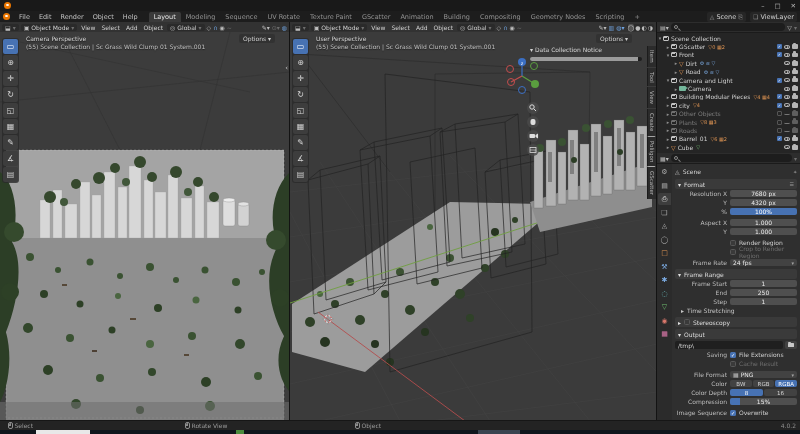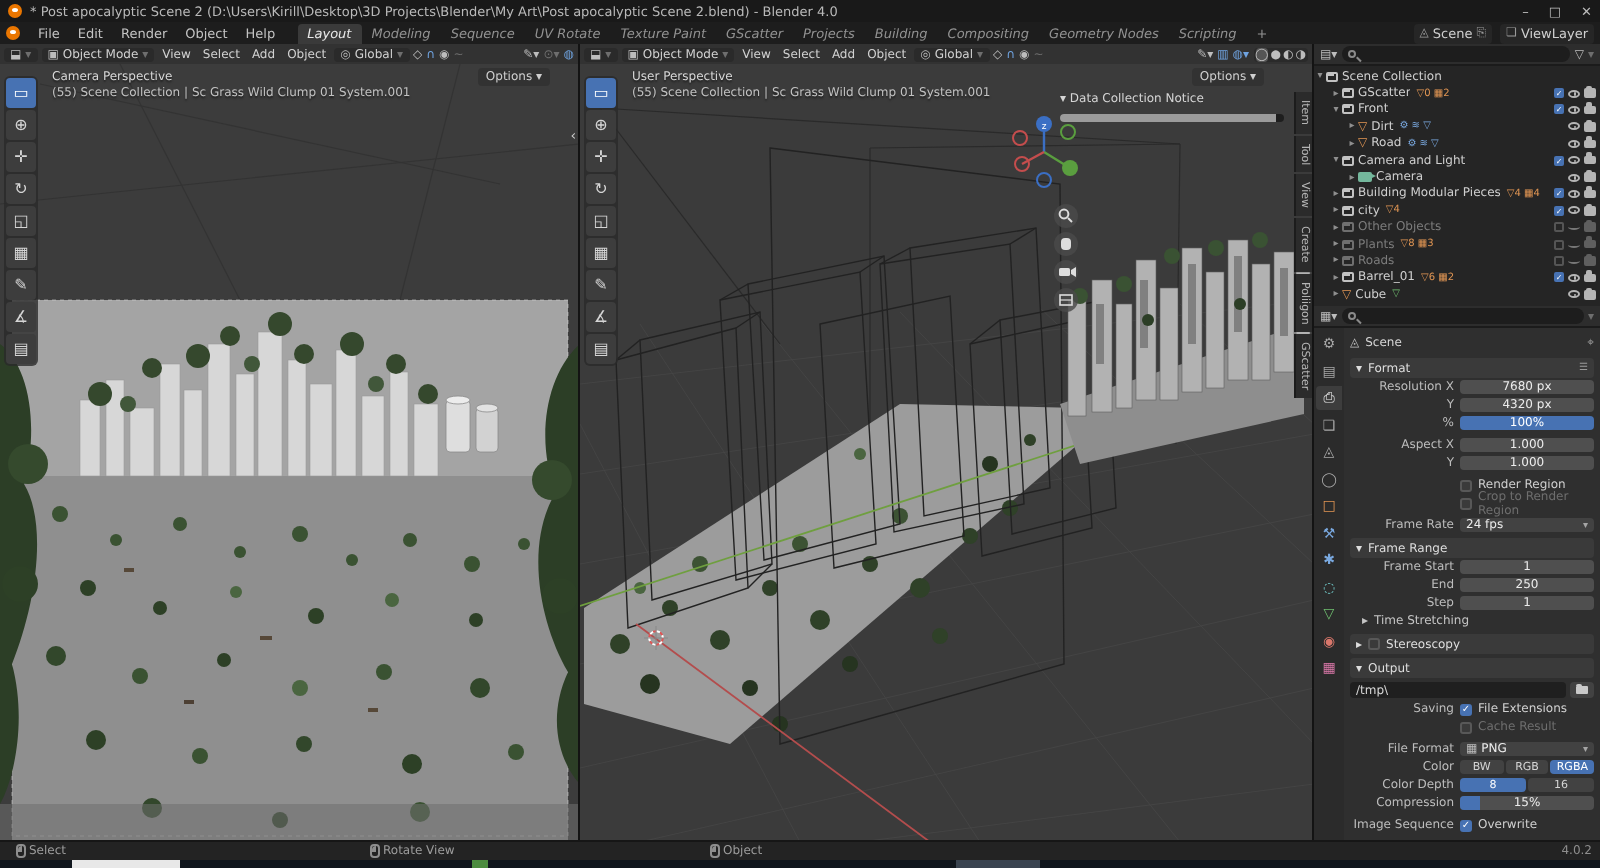--- a/index.html
+++ b/index.html
@@ -13,21 +13,21 @@
   .blogo { width:7px; height:7px; border-radius:50%; background:#ea7600; position:relative; margin-right:4px; flex:none;}
   .blogo::after { content:""; position:absolute; left:1.5px; top:1.5px; width:3px; height:2px; border-radius:50%; background:#fff; }
   .title-text { color:#b9b9b9; font-size:6.5px; white-space:nowrap; overflow:hidden; }
   .wctrls { margin-left:auto; display:flex; gap:10px; color:#bdbdbd; font-size:6.5px; }
   .wctrls span { cursor:default; }
 
   
   .topbar { height:11px; background:#1d1d1d; display:flex; align-items:center; padding:0 3px; flex:none; gap:1px; }
   .menu-item { padding:0 4px; color:#c3c3c3; font-size:6.5px; }
   .ws-tabs { display:flex; margin-left:6px; align-items:center; }
-  .ws-tab { padding:1px 5px; color:#929292; font-size:6.5px; border-radius:2px 2px 0 0; white-space:nowrap;font-style:italic;}
+  .ws-tab { padding:1px 5px; color:#929292; font-size:6.5px; border-radius:2px 2px 0 0; white-space:nowrap;}
   .ws-tab.active { background:#3a3a3a; color:#e8e8e8; }
   .top-widgets { margin-left:auto; display:flex; gap:4px; align-items:center; }
   .tw { display:flex; align-items:center; gap:2px; background:#262626; border-radius:2px; padding:1px 3px; color:#cfcfcf; font-size:6.5px;}
   .tw .ico { color:#9a9a9a; font-size:6px; }
 
   
   .main { flex:1; display:flex; min-height:0; }
   .vp { display:flex; flex-direction:column; border-right:1px solid #131313; min-width:0;}
   .vp-left { width:290px; flex:none; }
   .vp-right { width:367px; flex:none; }
@@ -141,21 +141,20 @@
 
   svg text { font-family:"DejaVu Sans", sans-serif; }
 </style>
 </head>
 <body>
 
 <div class="app">
 
   <div class="titlebar">
     <span class="blogo"></span>
-    <span class="title-text">* Post apocalyptic Scene 2 (D:\Users\Kirill\Desktop\3D Projects\Blender\My Art\Post apocalyptic Scene 2.blend) - Blender 4.0</span>
     <span class="wctrls">
       <span>–</span>
       <span>□</span>
       <span>✕</span>
     </span>
   </div>
 
   <div class="topbar">
     <span class="blogo"></span>
     <span class="menu-item">File</span>
@@ -163,21 +162,21 @@
     <span class="menu-item">Render</span>
     <span class="menu-item">Object</span>
     <span class="menu-item">Help</span>
     <span class="ws-tabs">
       <span class="ws-tab active">Layout</span>
       <span class="ws-tab">Modeling</span>
       <span class="ws-tab">Sequence</span>
       <span class="ws-tab">UV Rotate</span>
       <span class="ws-tab">Texture Paint</span>
       <span class="ws-tab">GScatter</span>
-      <span class="ws-tab">Projects</span>
+      <span class="ws-tab">Animation</span>
       <span class="ws-tab">Building</span>
       <span class="ws-tab">Compositing</span>
       <span class="ws-tab">Geometry Nodes</span>
       <span class="ws-tab">Scripting</span>
       <span class="ws-tab">+</span>
     </span>
     <span class="top-widgets">
       <span class="tw">
         <span class="ico">◬</span>
         <span>Scene</span>

